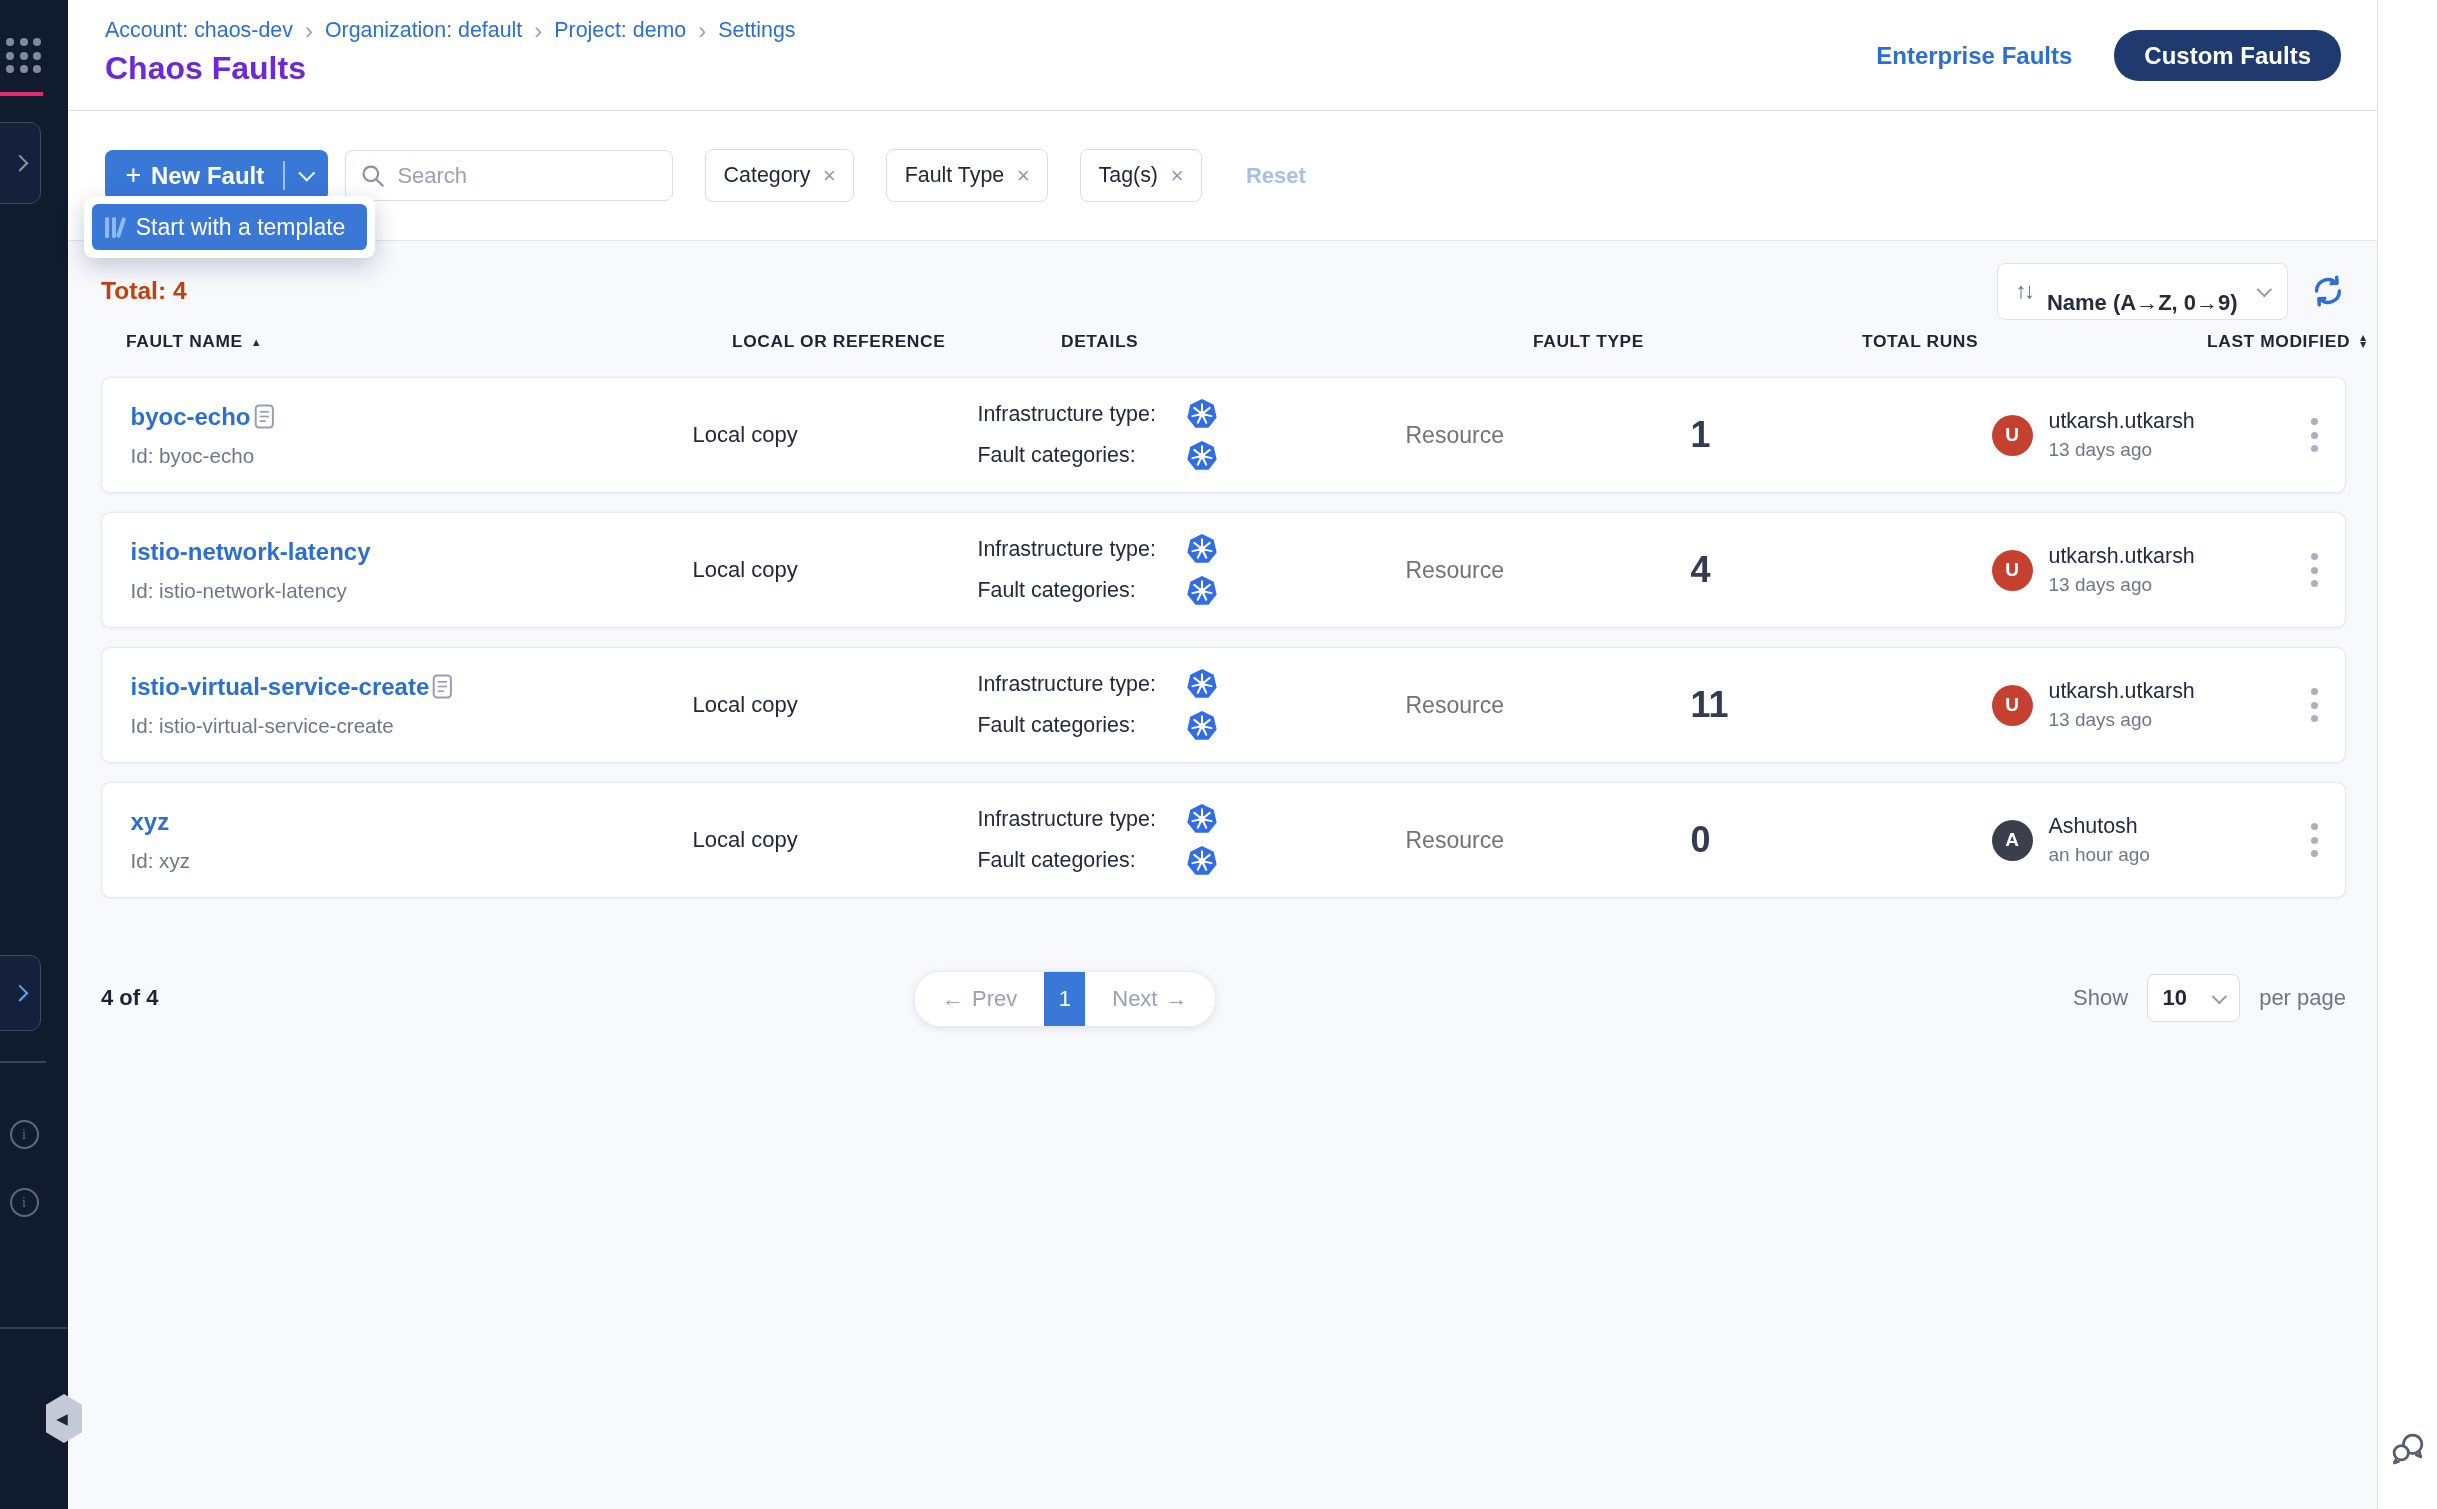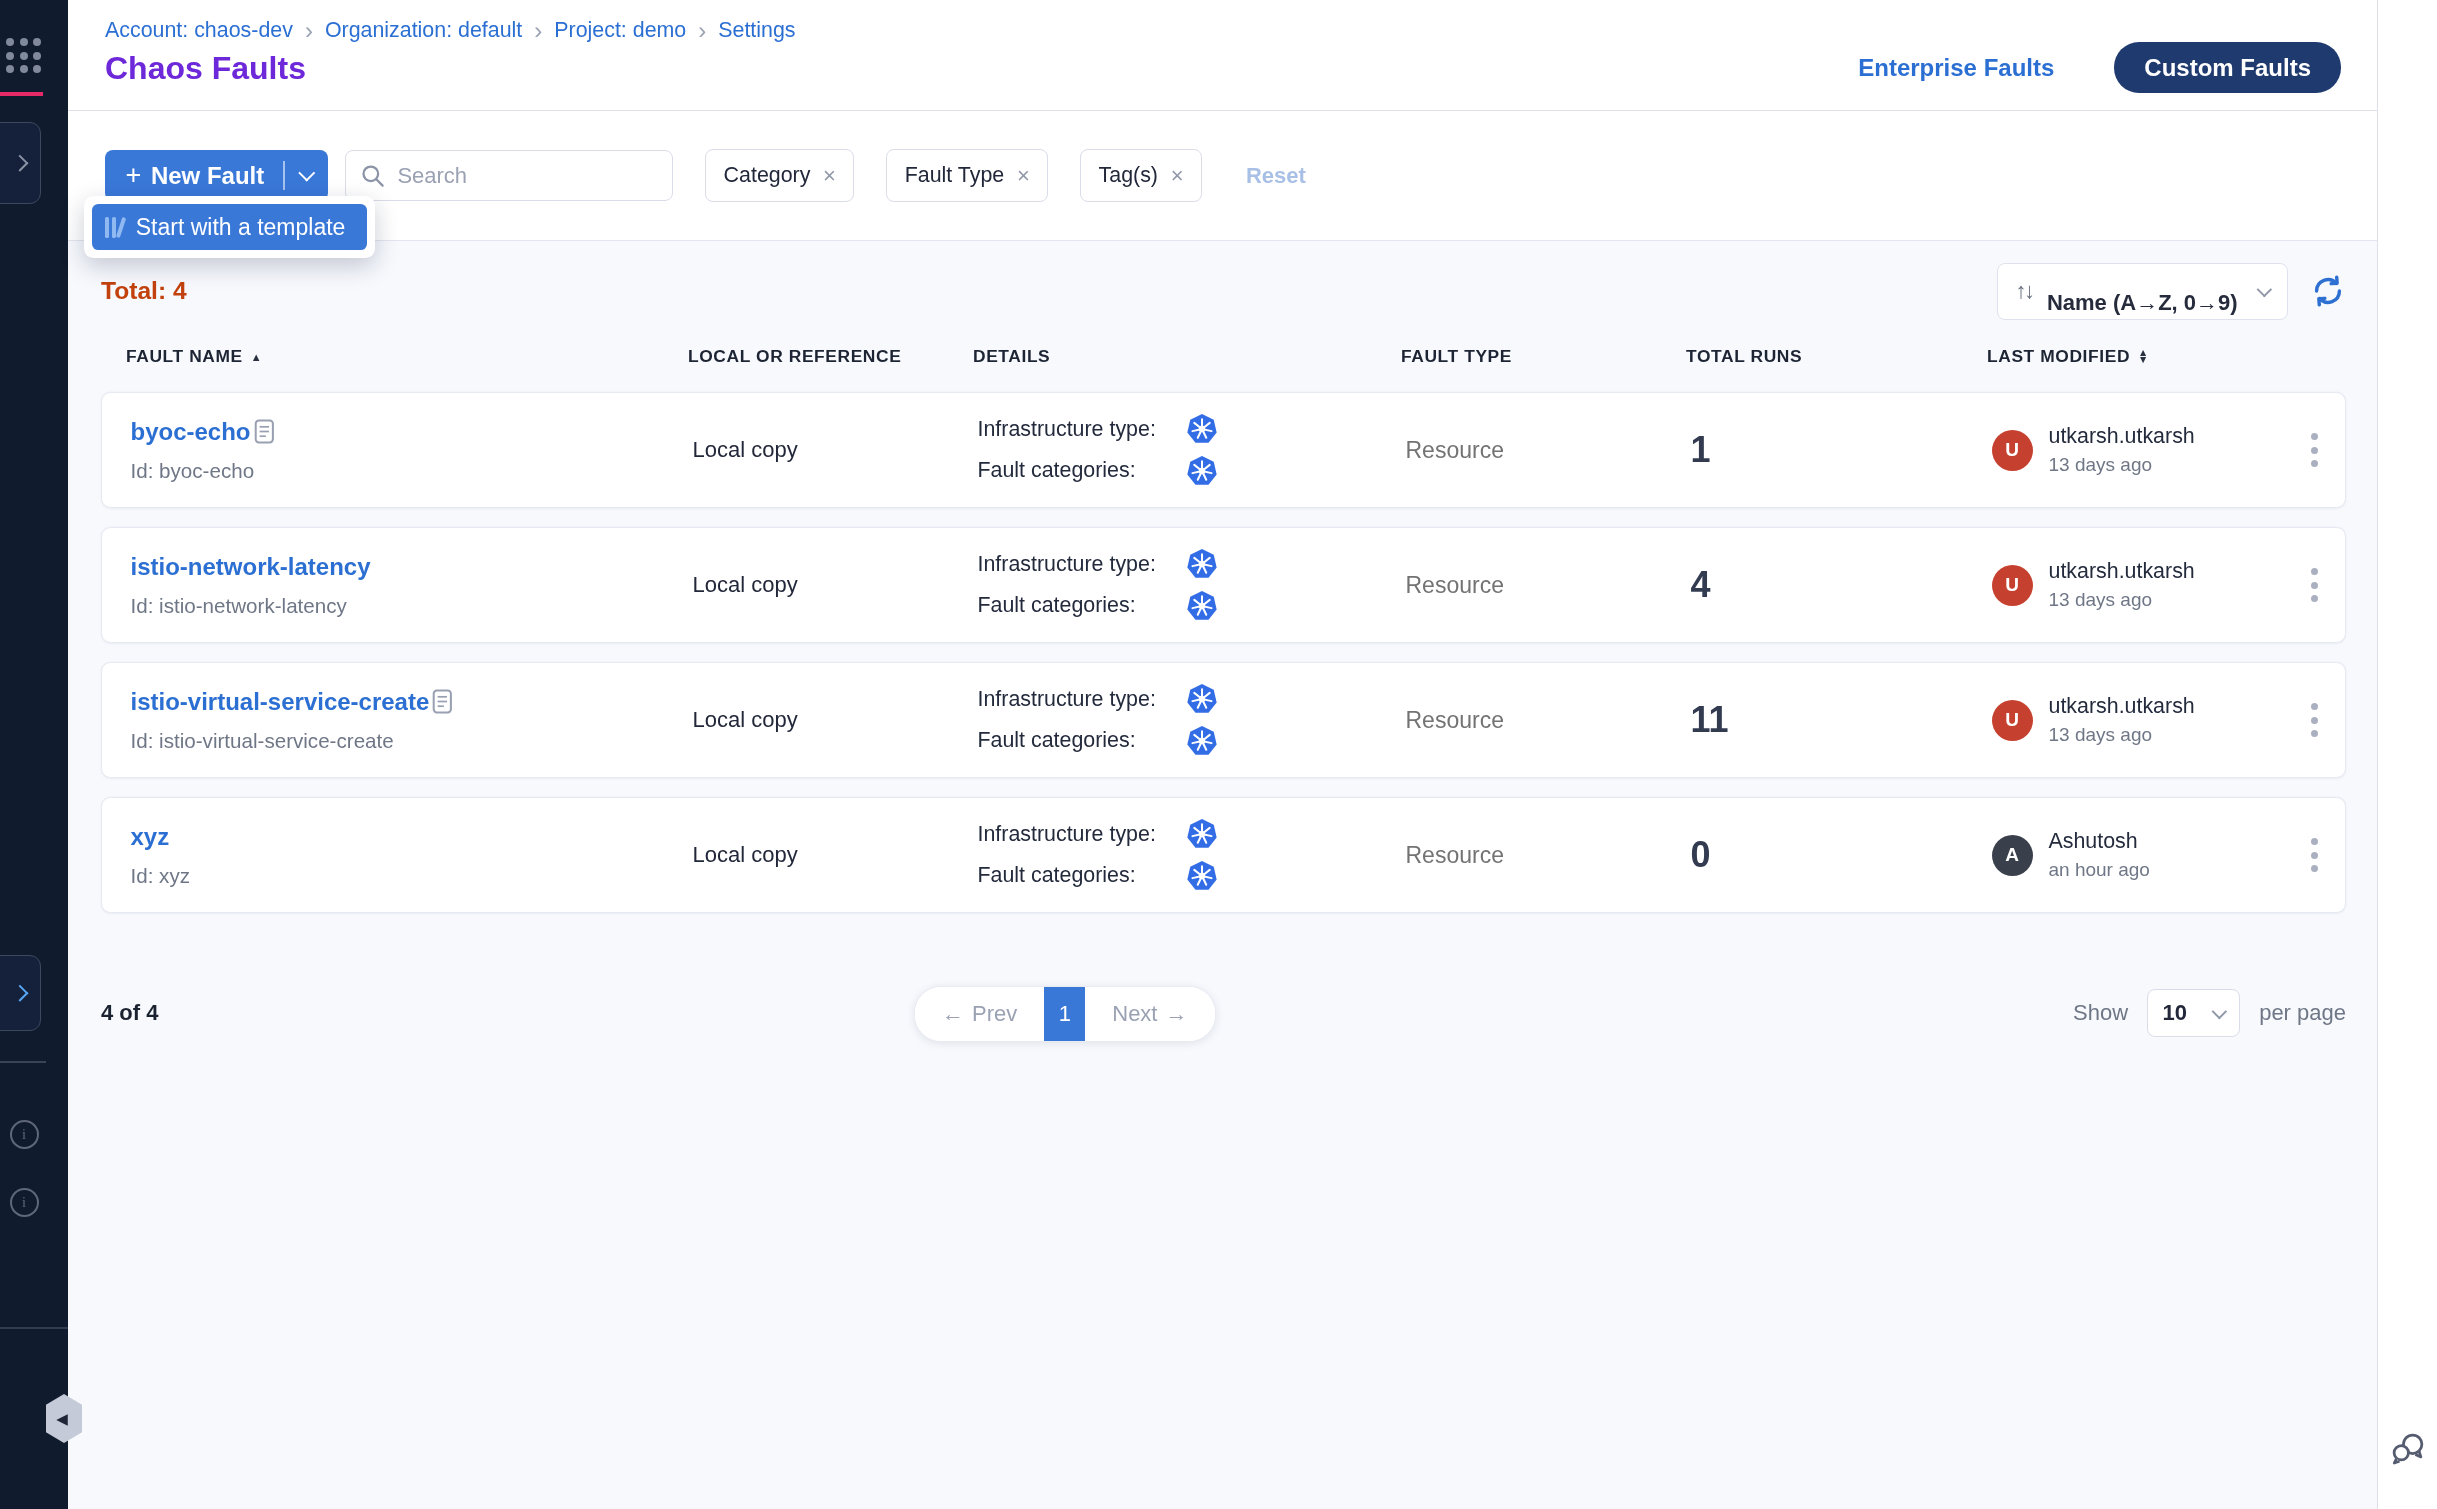--- a/index.html
+++ b/index.html
@@ -34,21 +34,21 @@
 
   
   .main{position:absolute;left:68px;top:0;width:2310px;height:100%;background:#f7f9fd;}
 
   .header-band{height:111px;background:#fff;border-bottom:1.6px solid #dfe2ec;position:relative;
                padding:17.4px 37px 0 37px;box-sizing:border-box;}
   .breadcrumb{display:flex;align-items:center;gap:12px;font-size:21.4px;}
   .crumb{color:#2b6fd3;text-decoration:none;cursor:pointer;}
   .crumb-sep{color:#9aa3b2;font-size:24px;line-height:1;padding-top:1.6px;}
   .page-title{margin-top:7.1px;font-size:32px;font-weight:700;color:#6d28d9;}
-  .header-actions{position:absolute;right:37px;top:42px;display:flex;align-items:center;gap:60px;}
+  .header-actions{position:absolute;right:37px;top:30px;display:flex;align-items:center;gap:42px;}
   .enterprise-link{color:#2b6fd3;font-size:24px;font-weight:600;text-decoration:none;cursor:pointer;}
   .custom-pill{height:51px;border-radius:25px;background:#1f3a6e;color:#fff;font-size:24px;font-weight:700;
                border:none;padding:0 30px;display:flex;align-items:center;cursor:pointer;}
 
   .toolbar-band{height:130px;background:#fff;border-bottom:1.6px solid #e3e6ef;display:flex;align-items:center;
                 padding:0 37px;box-sizing:border-box;position:relative;}
   .btn-new{height:51px;background:#3a78d8;border-radius:8px;display:flex;align-items:stretch;color:#fff;cursor:pointer;}
   .btn-new-main{display:flex;align-items:center;gap:9.5px;padding:0 19px 0 20.6px;font-size:24px;font-weight:700;}
   .btn-new .plus{font-size:27px;font-weight:400;line-height:1;}
   .btn-new-divider{width:1.6px;background:rgba(255,255,255,.55);margin:11px 0;}
@@ -81,22 +81,22 @@
   .sort-group{margin-left:auto;display:flex;align-items:center;}
   .sort-select{width:291px;height:57px;border:1.6px solid #dfe2ec;border-radius:8px;background:#fff;display:flex;
                align-items:center;gap:14.3px;padding:0 17.4px;box-sizing:border-box;cursor:pointer;}
   .sort-arrows{color:#6b7280;font-size:22px;letter-spacing:-2.4px;}
   .sort-text{font-size:22px;font-weight:600;color:#262c3c;margin-top:24px;}
   .chev-down-gray{width:8.7px;height:8.7px;border-right:2.4px solid #8f97a8;border-bottom:2.4px solid #8f97a8;
                   transform:rotate(45deg);margin-left:auto;margin-top:-3.2px;}
   .refresh-btn{margin-left:22px;background:none;border:none;cursor:pointer;display:flex;padding:0;}
 
   .table-head{display:grid;grid-template-columns:562px 285px 428px 285px 301px 293px 1fr;
-              padding-left:25px;margin-top:21px;height:30px;align-items:center;
-              font-size:17.4px;font-weight:700;letter-spacing:0.6px;color:#1d2433;}
+              padding-left:25px;margin-top:6px;height:30px;align-items:center;
+              font-size:17.4px;font-weight:700;letter-spacing:0.6px;color:#1d2433;gap:44px;}
   .th{display:flex;align-items:center;gap:8px;}
   .tri-up{font-size:11px;color:#2a3040;}
   .tri-stack{display:flex;flex-direction:column;line-height:.62;font-size:10.3px;color:#2a3040;}
 
   .rows{margin-top:20.6px;}
   .row-card{display:grid;grid-template-columns:562px 285px 428px 285px 301px 293px 1fr;align-items:center;
             padding-left:28.5px;height:116px;background:#fff;border:0.8px solid #e6e9f2;border-radius:9.5px;
             box-shadow:0 0.8px 2.4px rgba(20,30,60,.06);margin-bottom:19px;box-sizing:border-box;}
   .name-line{display:flex;align-items:center;gap:3px;}
   .fault-name{color:#2b6fd3;font-size:24px;font-weight:700;text-decoration:none;cursor:pointer;}

